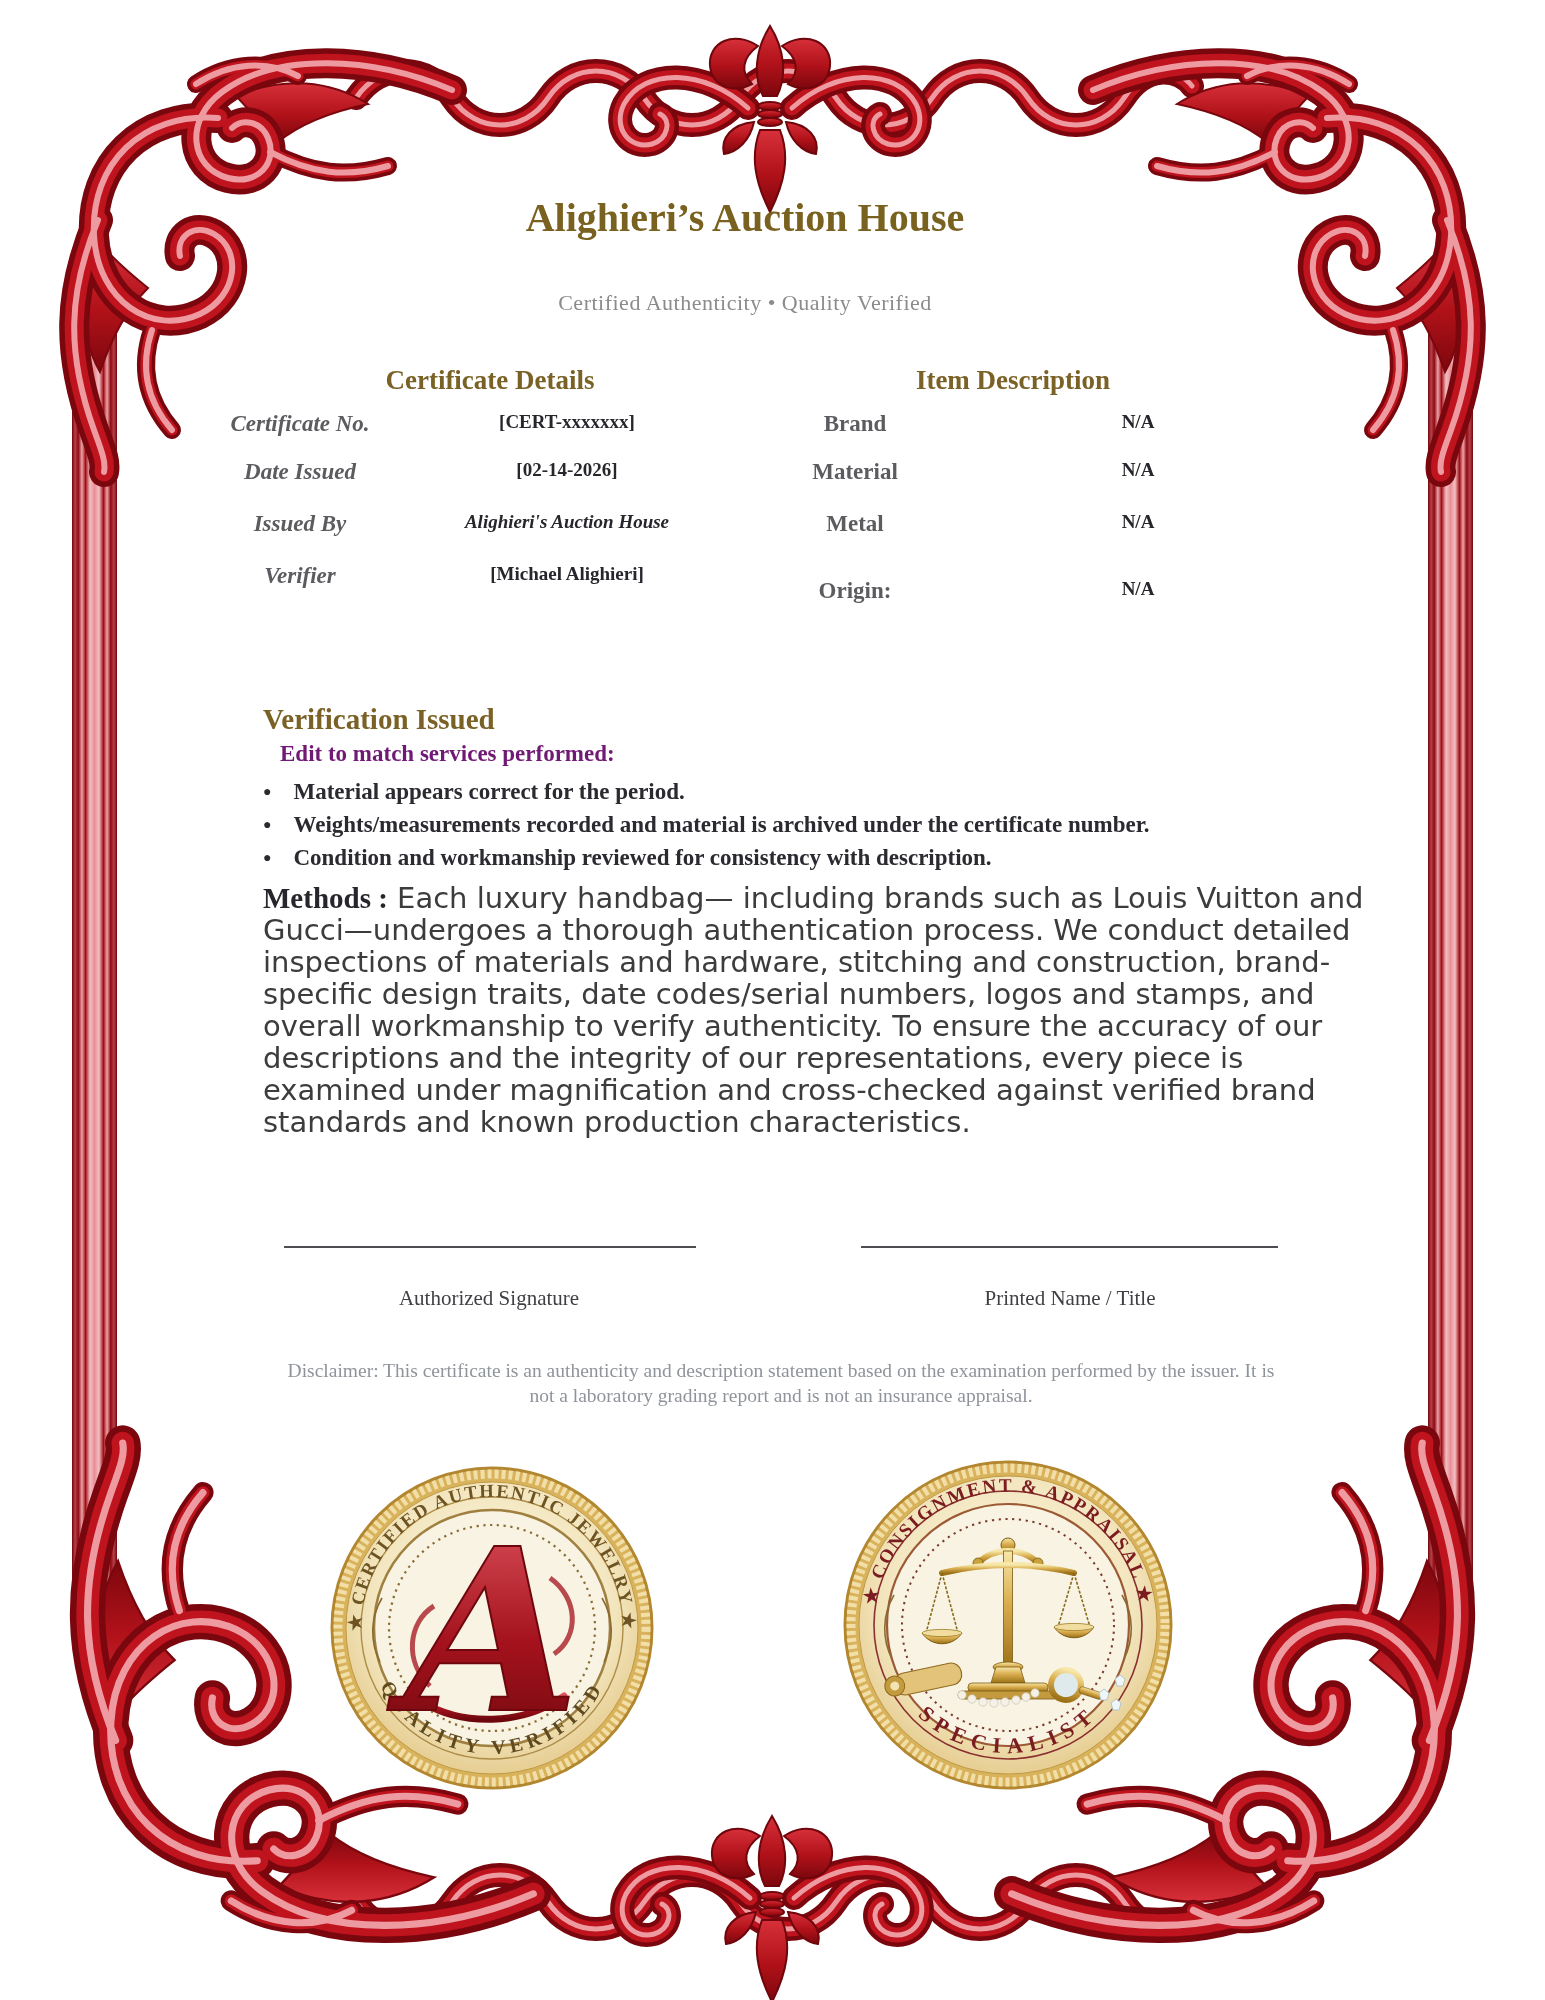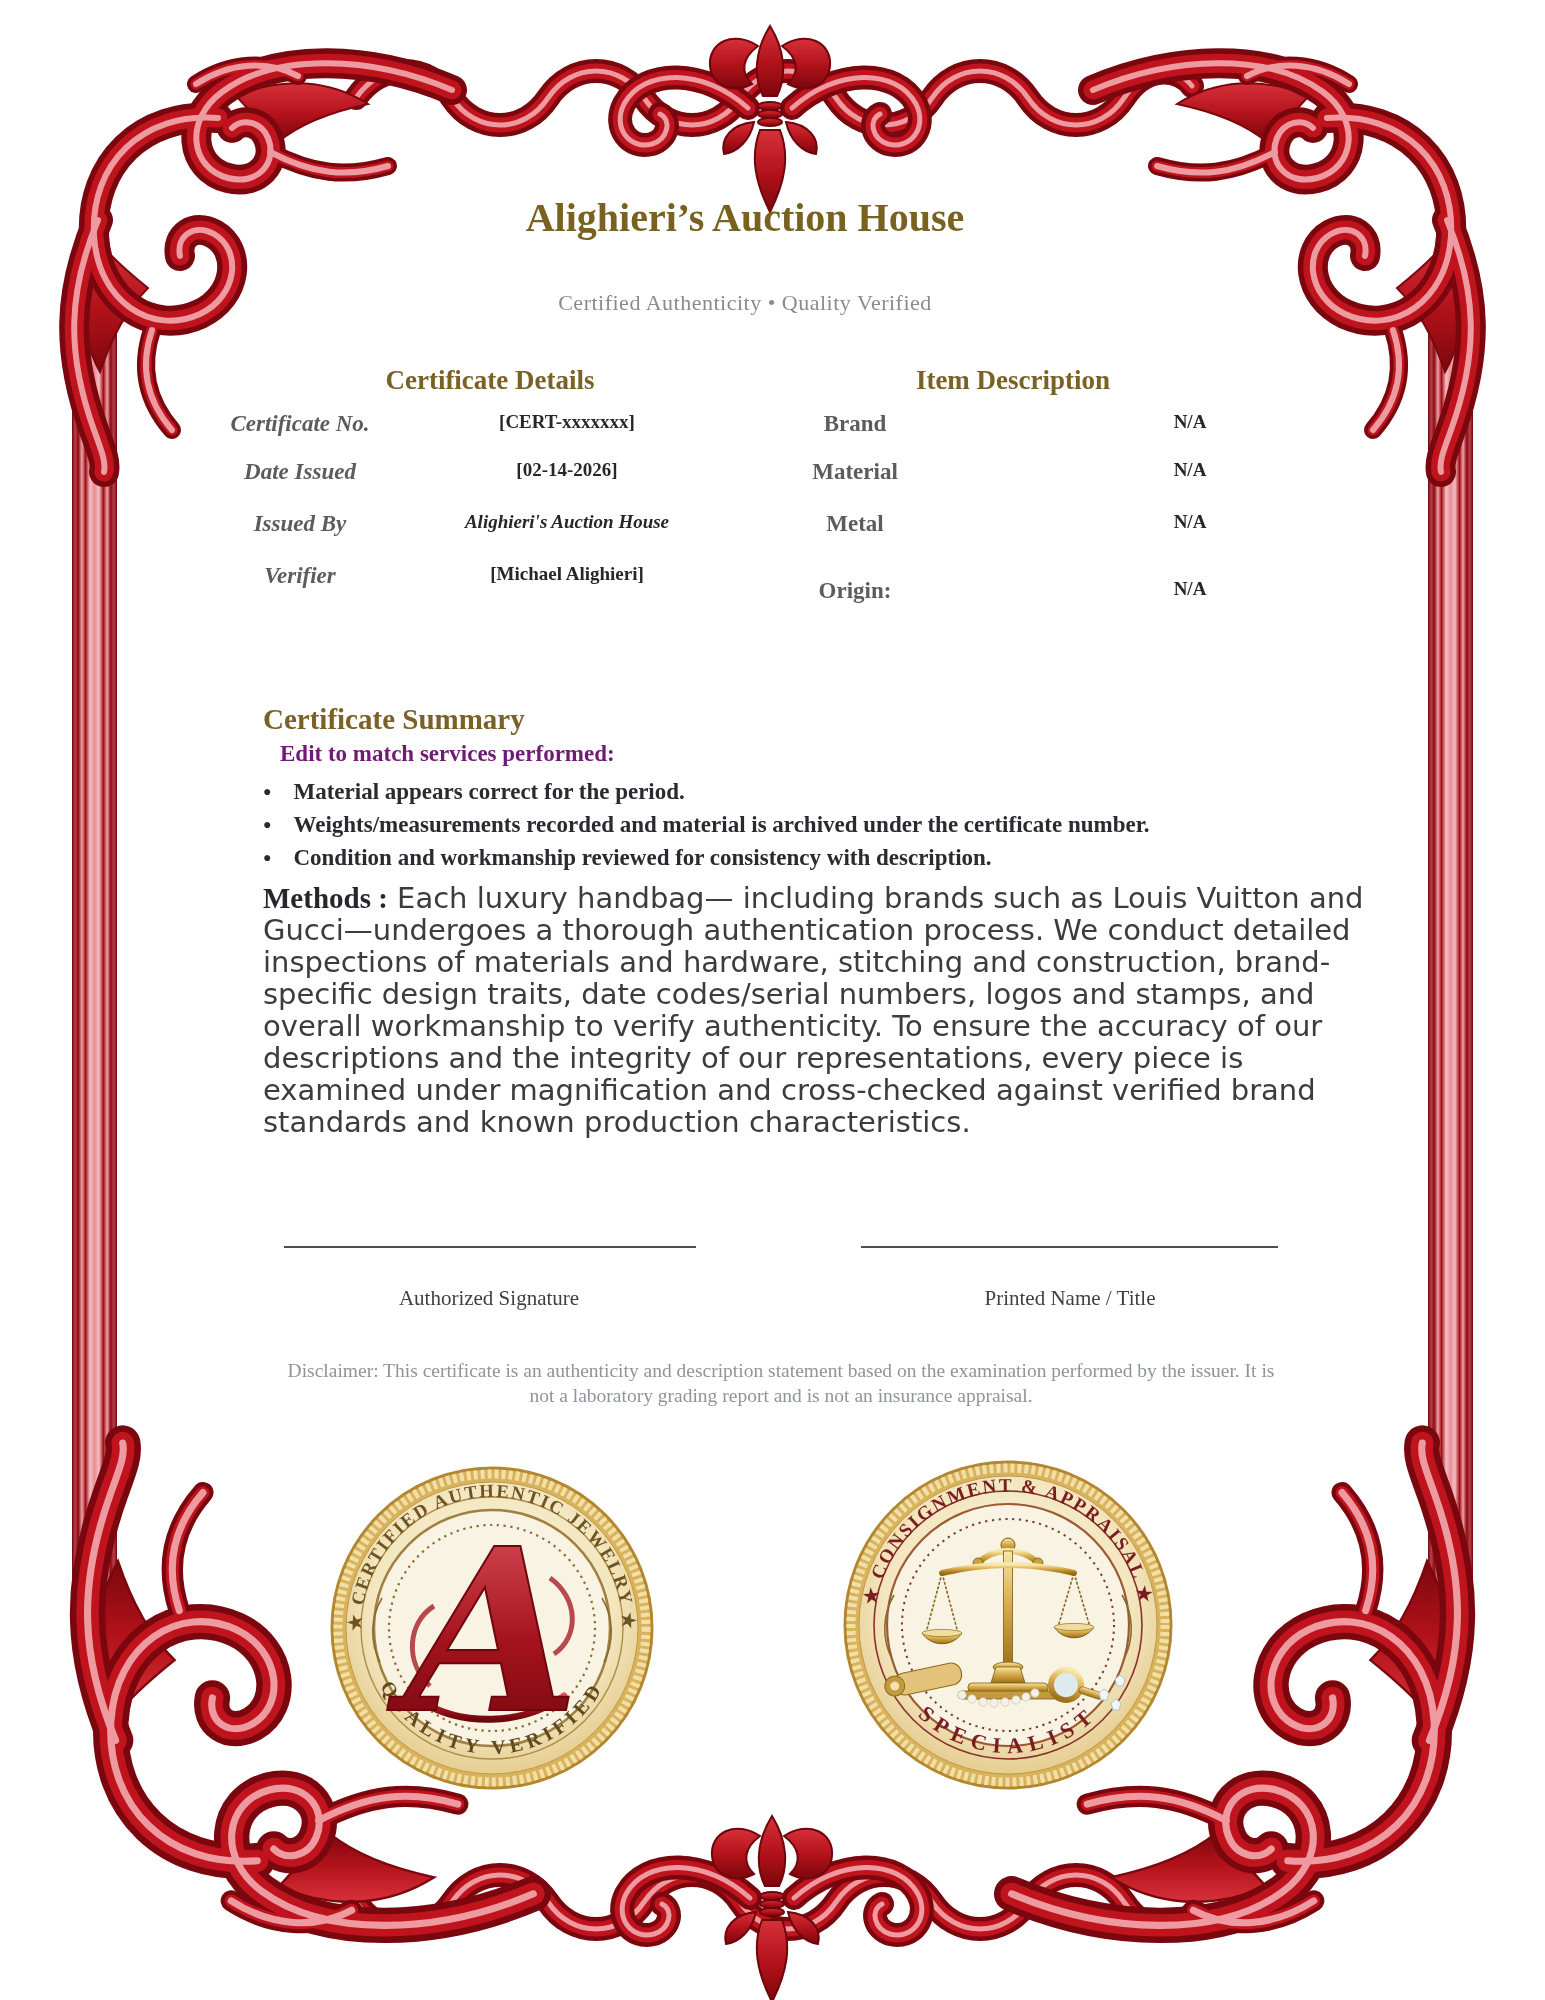--- a/index.html
+++ b/index.html
@@ -12,21 +12,21 @@
   
   .org-name{top:194px;left:745px;font-size:40px;font-weight:bold;color:#79611f;}
   .cert-title{top:238px;left:745px;font-size:47px;font-weight:bold;color:#7a6226;letter-spacing:1px;}
   .tagline{top:290px;left:745px;font-size:22px;color:#8b8b8b;letter-spacing:.5px;}
 
   
   .col-head{font-size:27px;font-weight:bold;color:#7a6226;}
   .lbl{font-size:23px;font-weight:bold;color:#5c5c60;text-align:center;}
   .val{font-size:19px;font-weight:bold;color:#26262c;text-align:center;}
   .lblL{left:160px;width:280px;font-style:italic;} .valL{left:402px;width:330px;}
-  .lblR{left:755px;width:200px;} .valR{left:1080px;width:220px;}
+  .lblR{left:755px;width:200px;} .valR{left:1028px;width:220px;}
 
   
   .vs-head{top:703px;left:263px;font-size:29px;font-weight:bold;color:#7a6226;}
   .vs-intro{top:741px;left:280px;font-size:23px;font-weight:bold;color:#701a75;}
   .bullet-row{left:263px;display:flex;align-items:baseline;font-size:23px;font-weight:bold;color:#2a2a30;}
   .bullet-row .dot{font-size:14px;margin-right:22px;position:relative;top:-3px;}
   .methods{top:882px;left:263px;width:1106px;font-family:"DejaVu Sans",sans-serif;
            font-size:29px;line-height:32px;color:#3c3c3e;}
   .methods .mlabel{font-family:"Liberation Serif",serif;font-weight:bold;color:#26262c;}
 
@@ -300,21 +300,21 @@
 
   <div class="abs lbl lblR" style="top:411px;">Brand</div>
   <div class="abs val valR" style="top:411px;">N/A</div>
   <div class="abs lbl lblR" style="top:459px;">Material</div>
   <div class="abs val valR" style="top:459px;">N/A</div>
   <div class="abs lbl lblR" style="top:511px;">Metal</div>
   <div class="abs val valR" style="top:511px;">N/A</div>
   <div class="abs lbl lblR" style="top:578px;">Origin:</div>
   <div class="abs val valR" style="top:578px;">N/A</div>
 
-  <div class="abs vs-head">Certificate Summary</div>
+  <div class="abs vs-head">Verification Issued</div>
   <div class="abs vs-intro">Edit to match services performed:</div>
 
   <div class="abs bullet-row" style="top:779px;">
     <span class="dot">●</span>
     <span>Material appears correct for the period.</span>
   </div>
   <div class="abs bullet-row" style="top:812px;">
     <span class="dot">●</span>
     <span>Weights/measurements recorded and material is archived under the certificate number.</span>
   </div>

